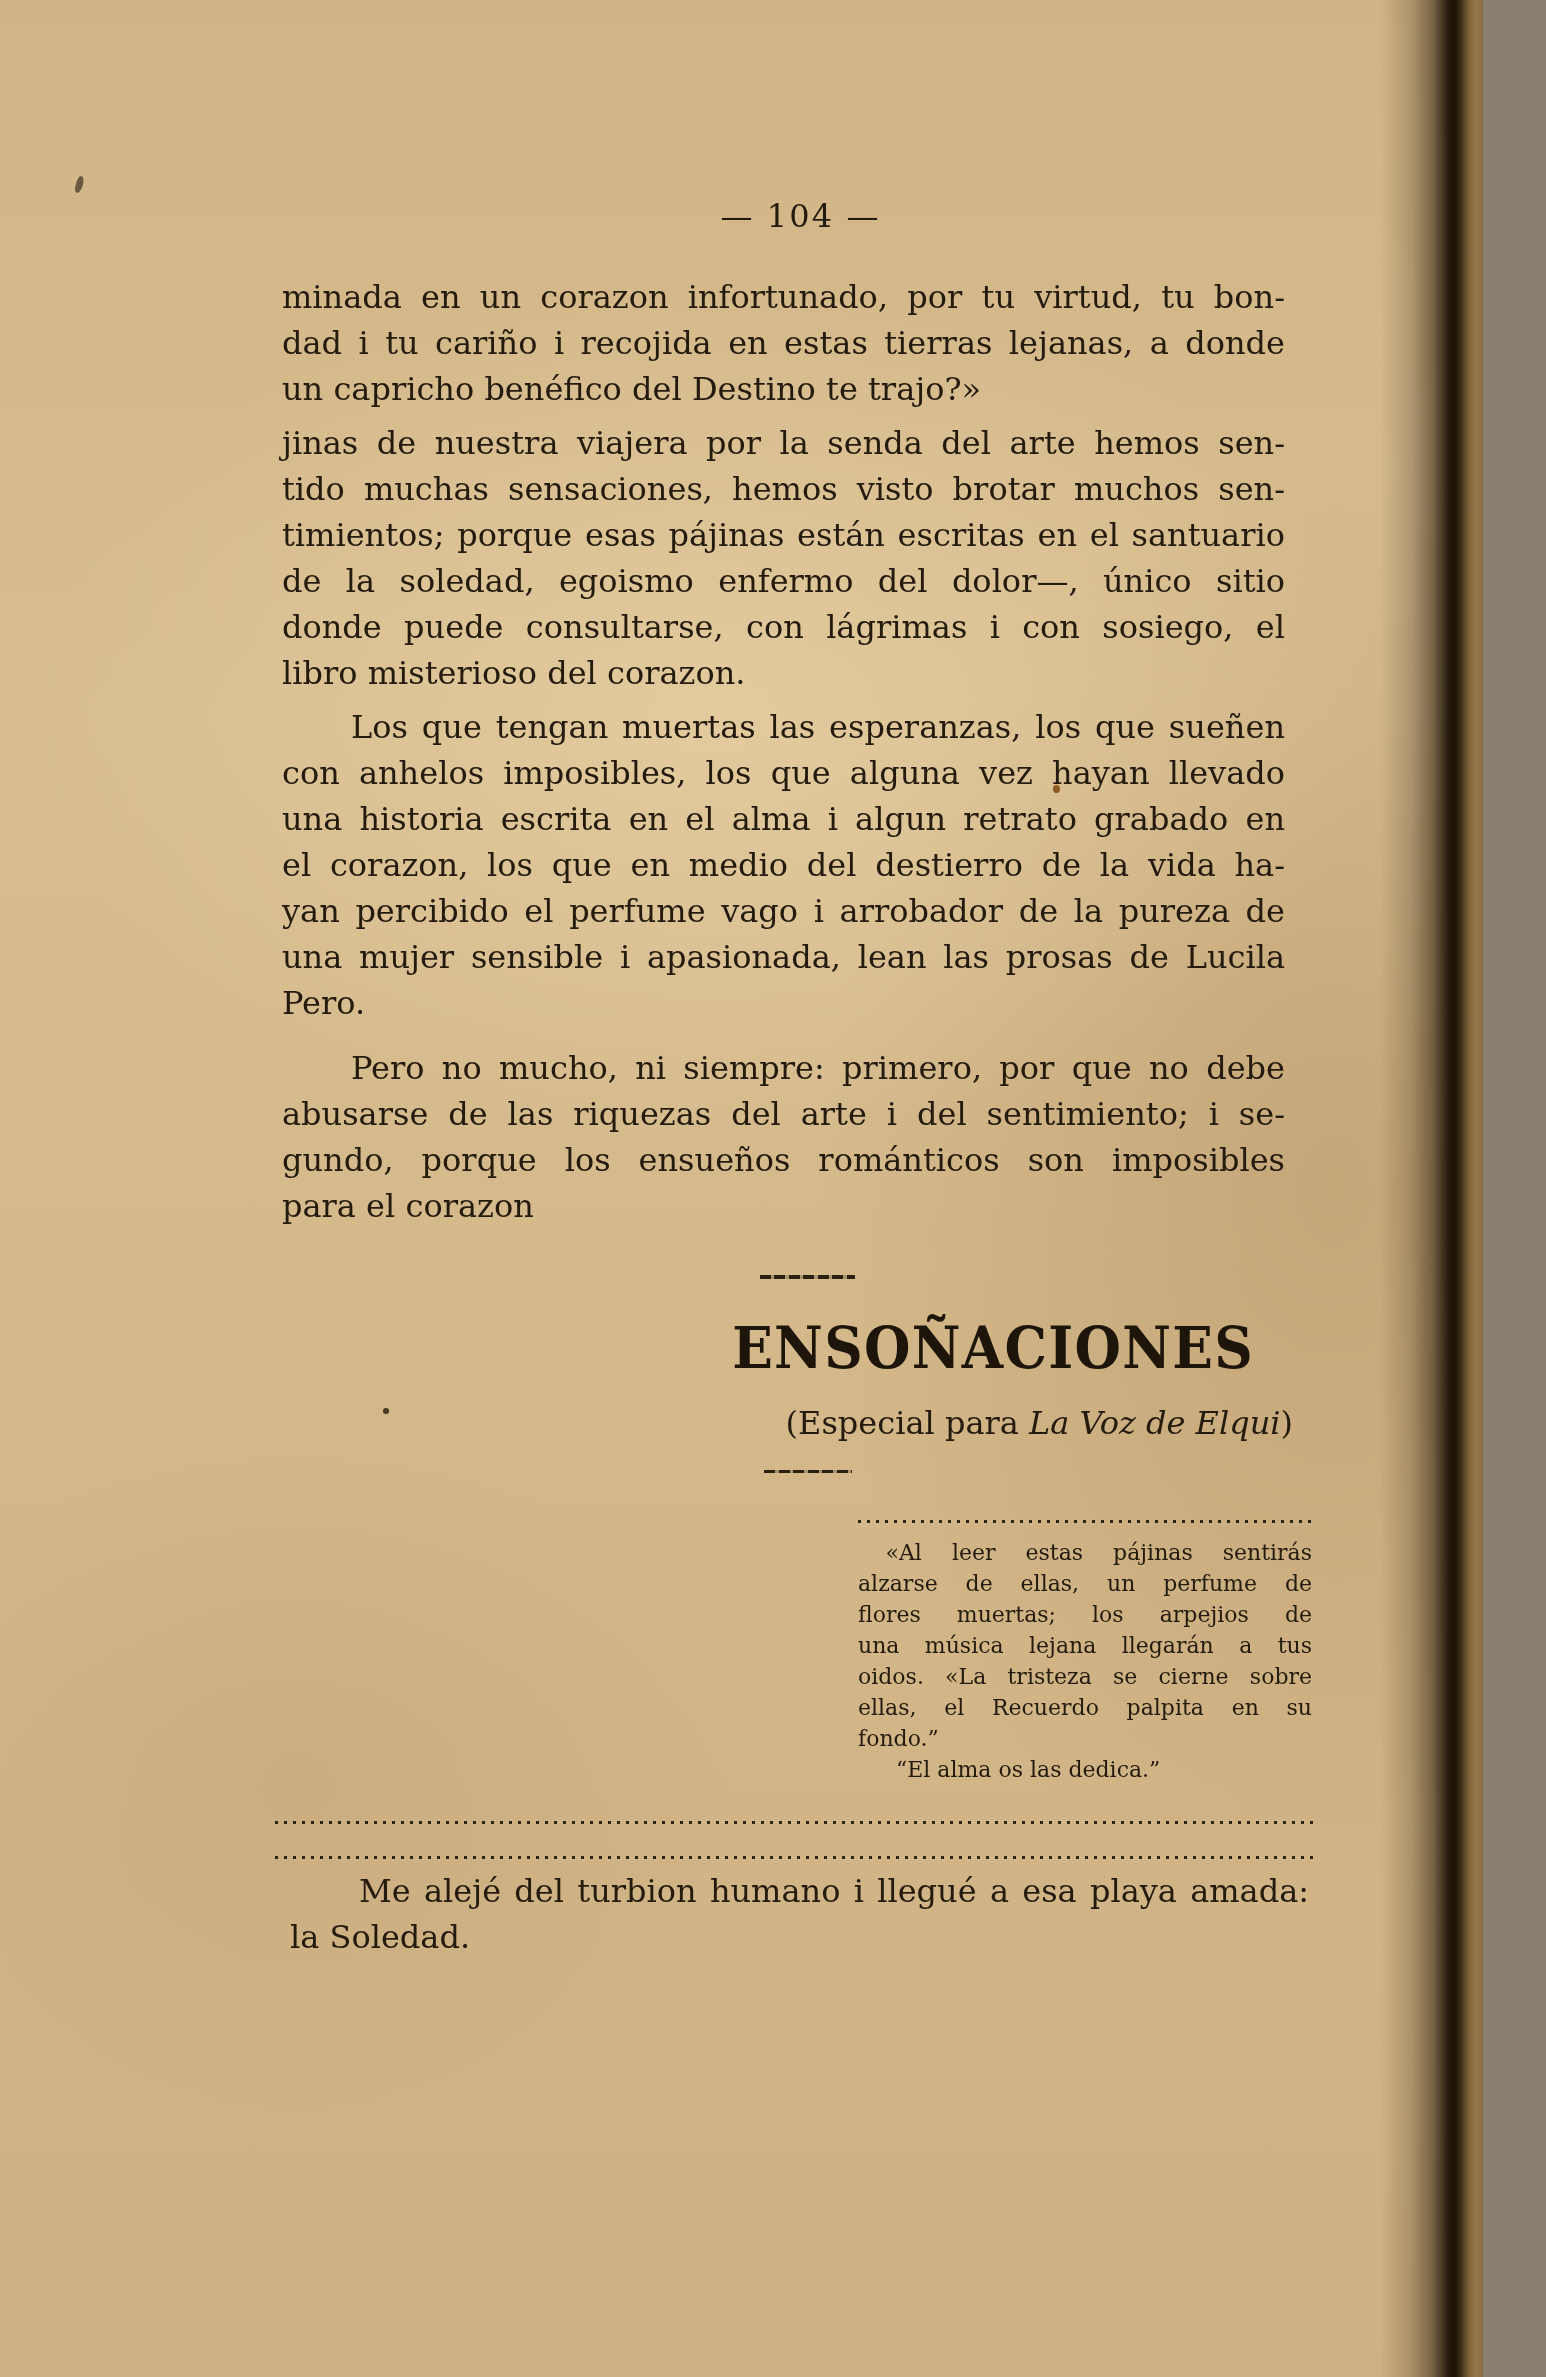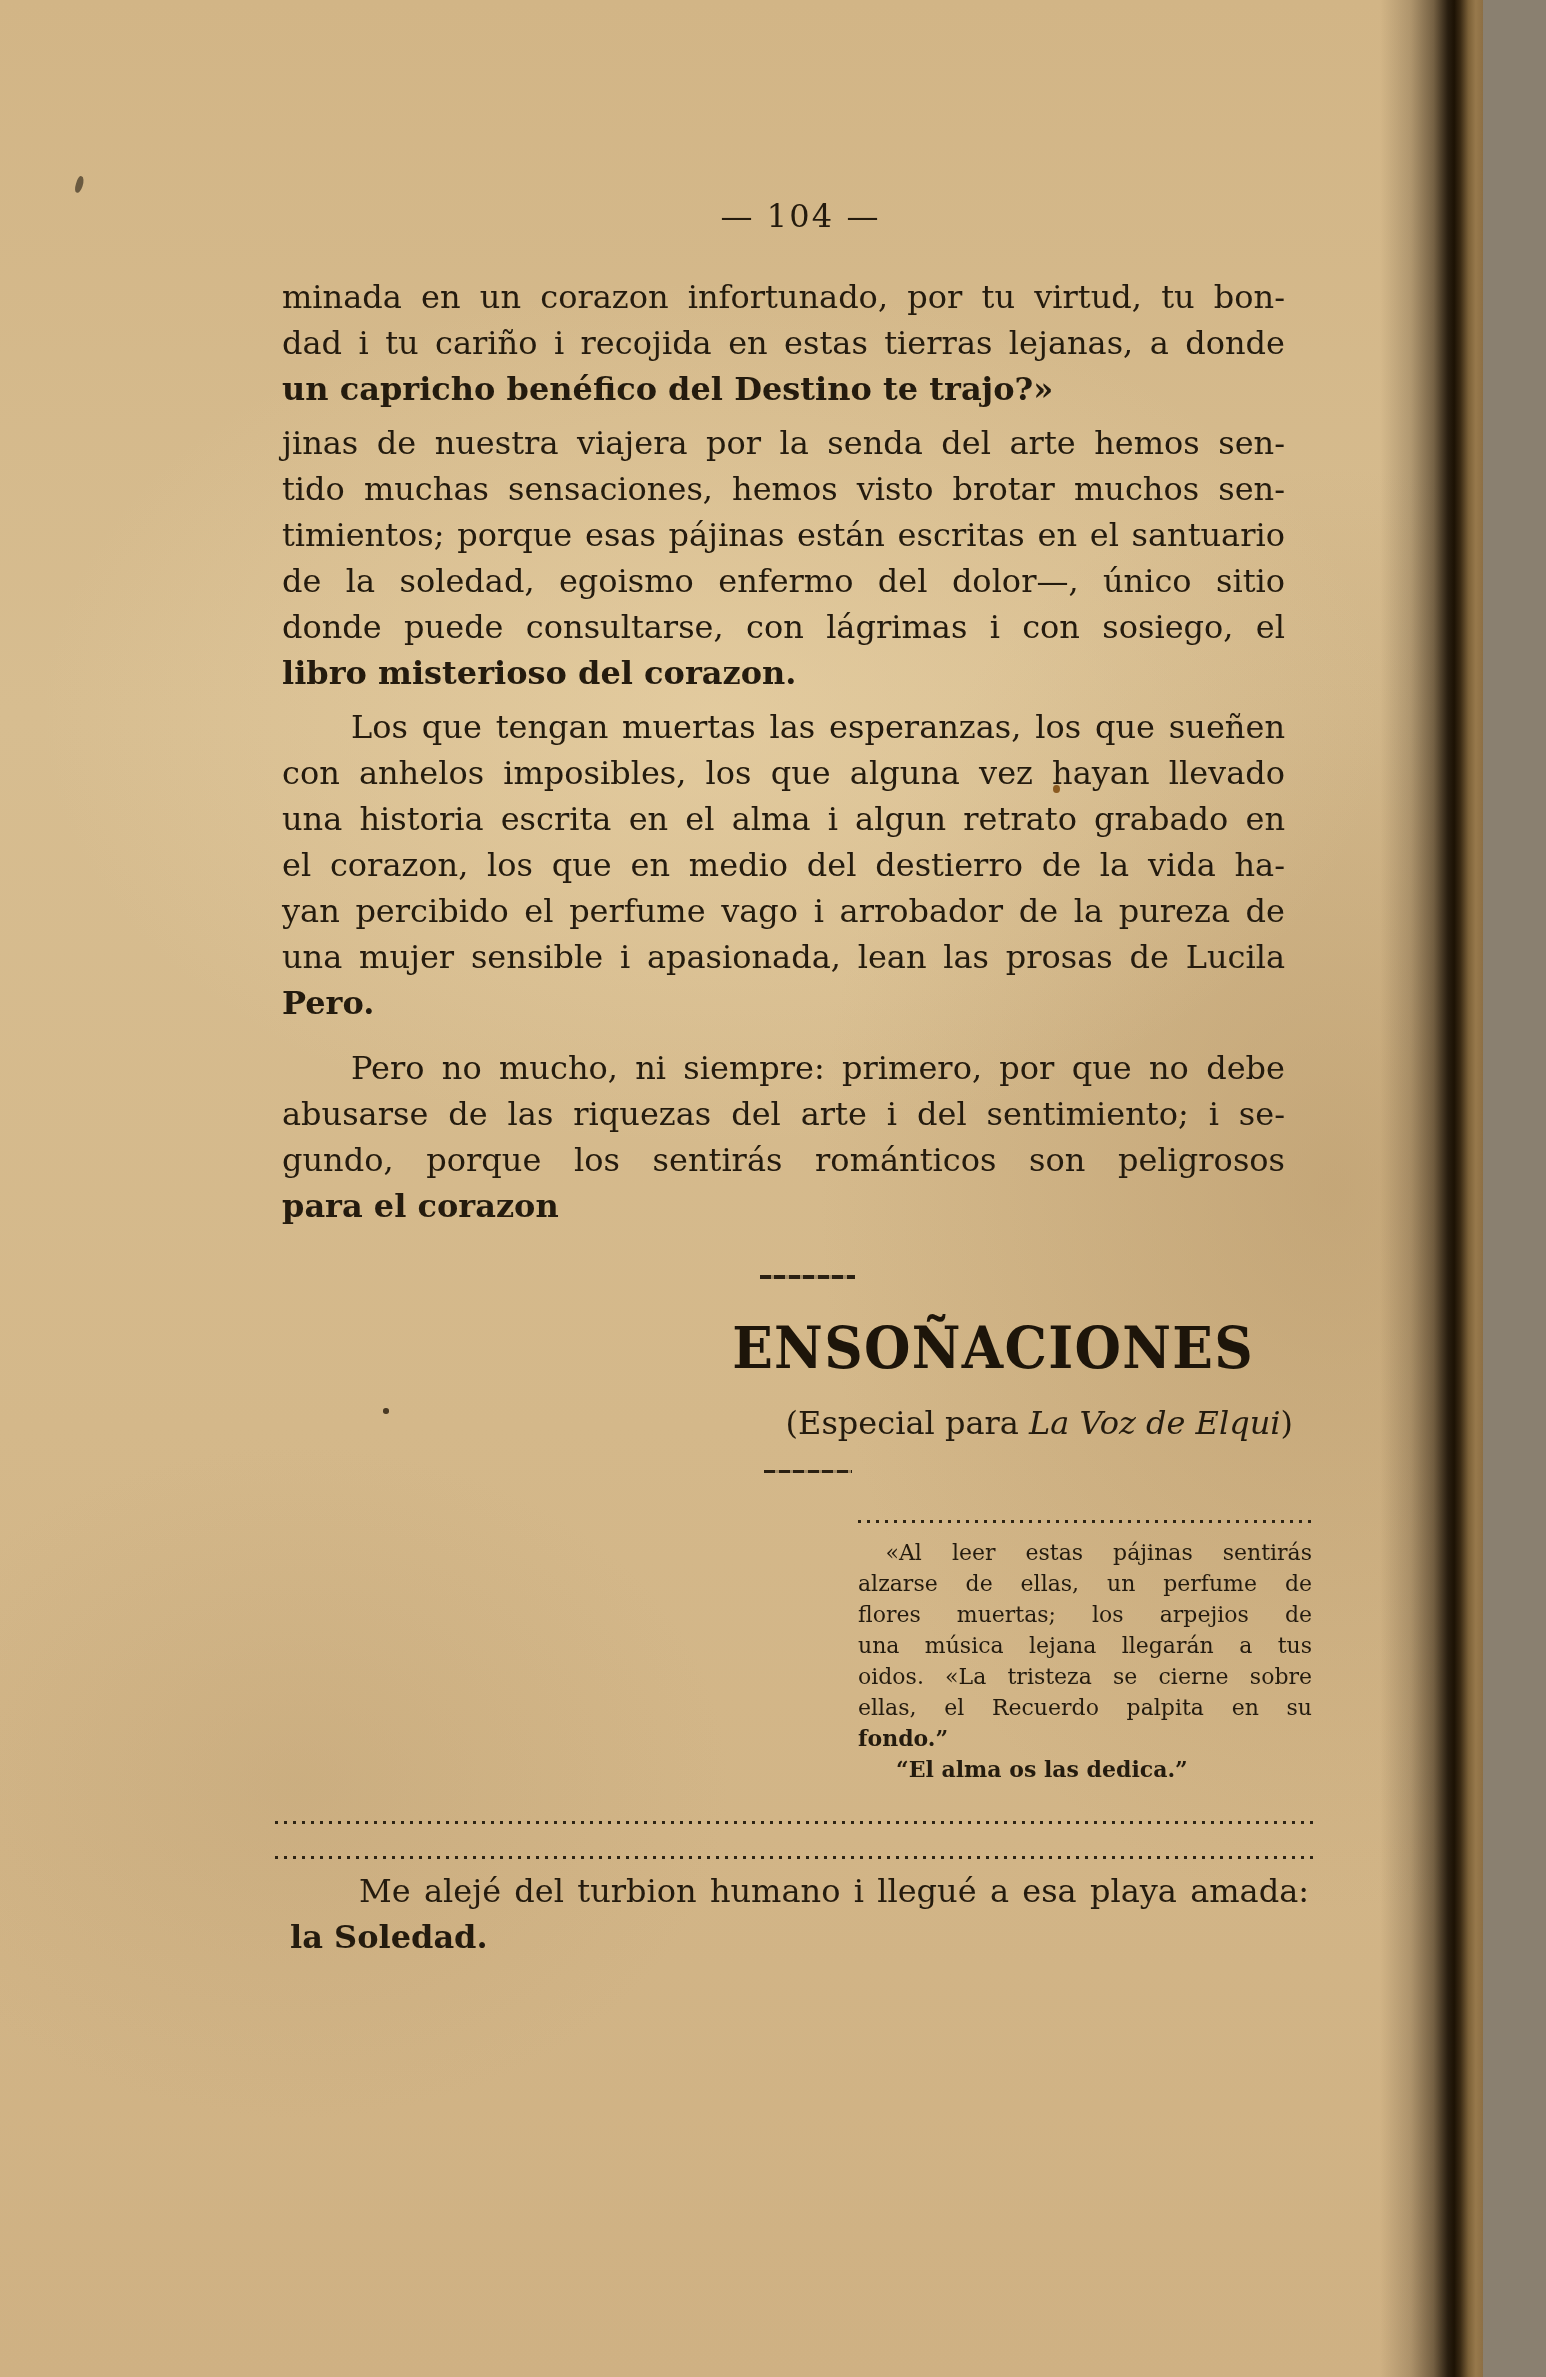--- a/index.html
+++ b/index.html
@@ -36,21 +36,21 @@
     text-align: center; font-size: 32px; line-height: 43px; letter-spacing: 2.1px;
   }
   .body-text {
     position: absolute; top: 266px; left: 274px; width: 1019px;
     font-size: 32px; line-height: 46px;
   }
   .para { margin: 8px; }
   .para.gap-sm { margin-top: 6.9px; }
   .para.gap-md { margin-top: 19px; }
   .jline { text-align: justify; text-align-last: justify; word-spacing: 1.4px; }
-  .lline { text-align: left; font-weight: bold; }
+  .lline { text-align: left; }
   .ind { text-indent: 69px; }
   .section-head {
     position: absolute; top: 1267px; left: 274px; width: 1019px;
     padding-left: 48px; box-sizing: border-box; text-align: right;
   }
   .short-rule {
     width: 95px; height: 3.4px; margin: 8.3px auto 0;
     background: repeating-linear-gradient(90deg, #2a2012 0 11px, rgba(42,32,18,0.25) 11px 14.5px);
   }
   .short-rule.second { margin-top: 29px; width: 88px; }
@@ -109,21 +109,21 @@
       <div class="jline">con anhelos imposibles,  los que alguna  vez hayan llevado</div>
       <div class="jline">una historia  escrita en el  alma i algun retrato  grabado en</div>
       <div class="jline">el corazon, los  que en medio  del destierro de  la  vida ha-</div>
       <div class="jline">yan percibido el perfume vago i arrobador de la pureza de</div>
       <div class="jline">una mujer sensible i apasionada,  lean las prosas  de  Lucila</div>
       <div class="lline">Pero.</div>
     </div>
     <div class="para gap-md">
       <div class="jline ind">Pero no mucho, ni siempre:  primero, por que no  debe</div>
       <div class="jline">abusarse  de  las riquezas  del  arte i del  sentimiento; i se-</div>
-      <div class="jline">gundo,  porque  los  sentirás románticos   son  peligrosos</div>
+      <div class="jline">gundo,  porque  los  ensueños románticos   son  imposibles</div>
       <div class="lline">para el corazon</div>
     </div>
   </div>
 
   <div class="section-head">
     <div class="short-rule"></div>
     <h1 class="section-title">ENSOÑACIONES</h1>
     <div class="section-subtitle"><span>(Especial para </span><span class="it">La Voz de Elqui</span><span>)</span></div>
     <div class="short-rule second"></div>
   </div>

